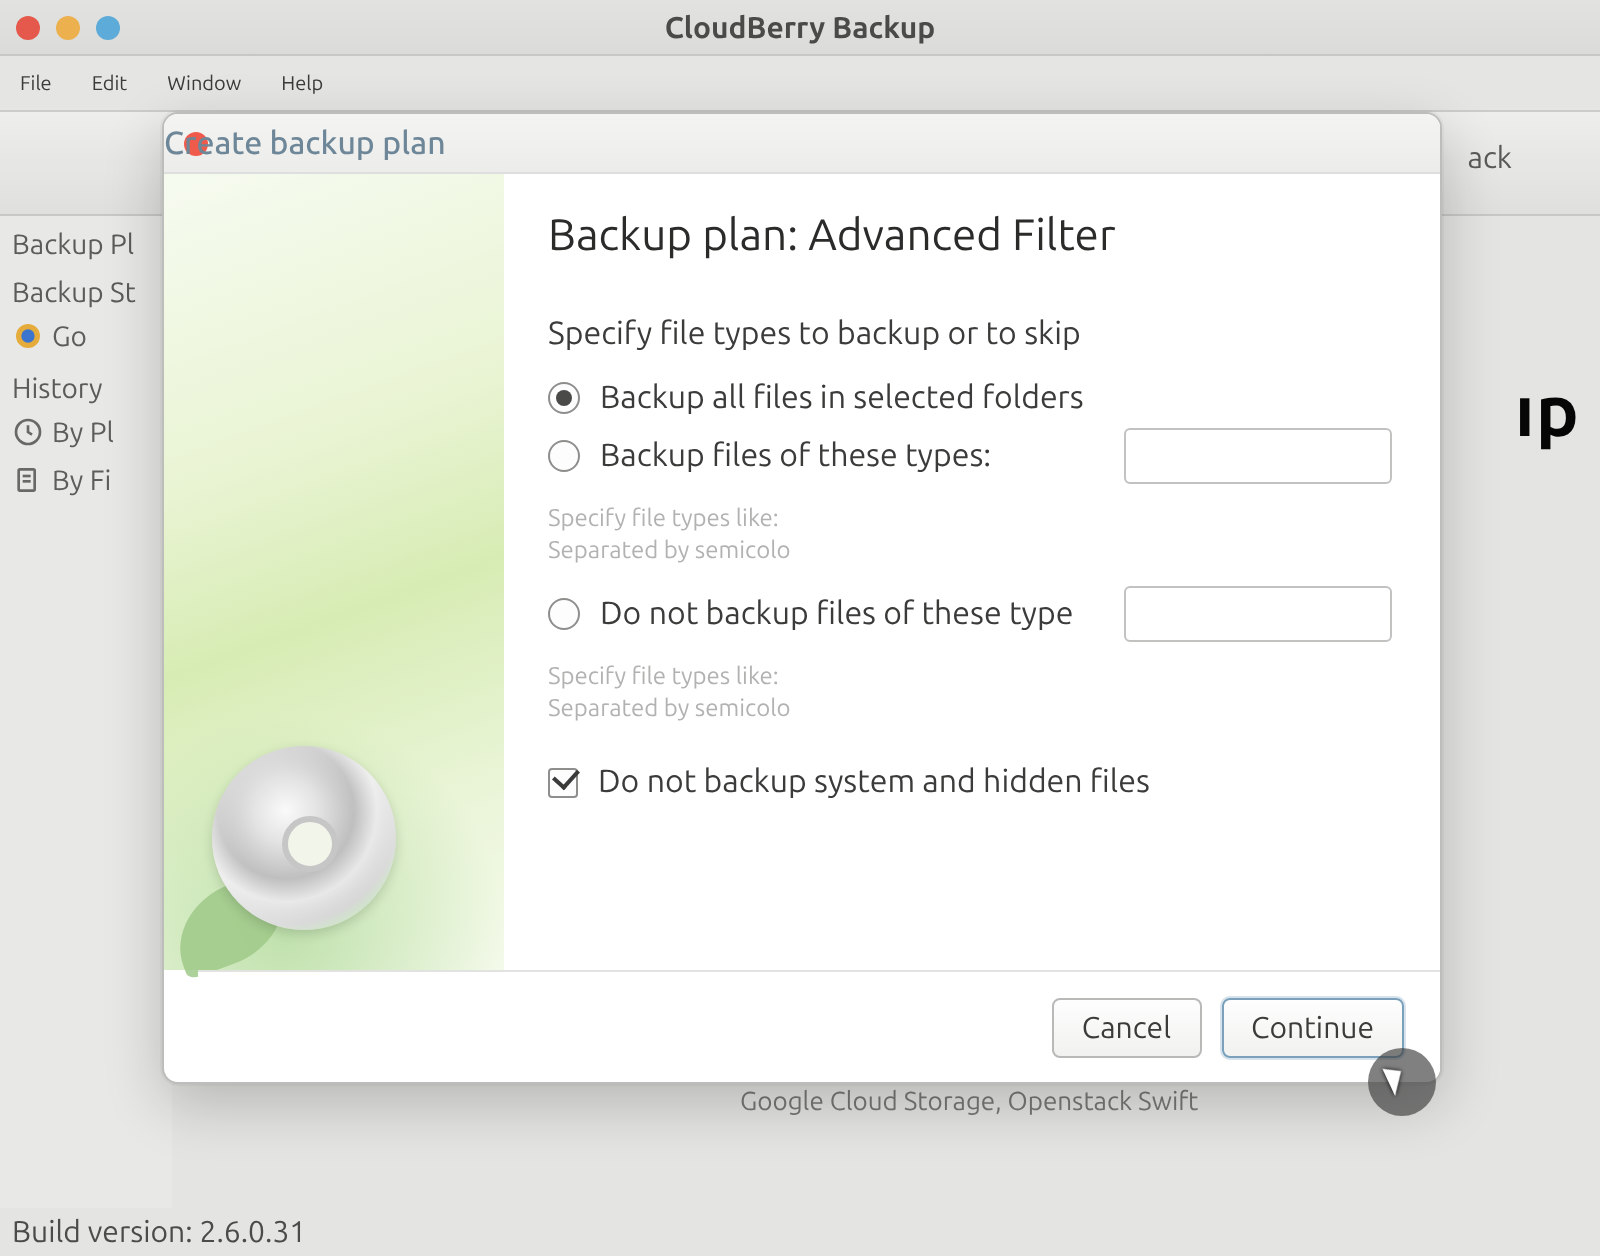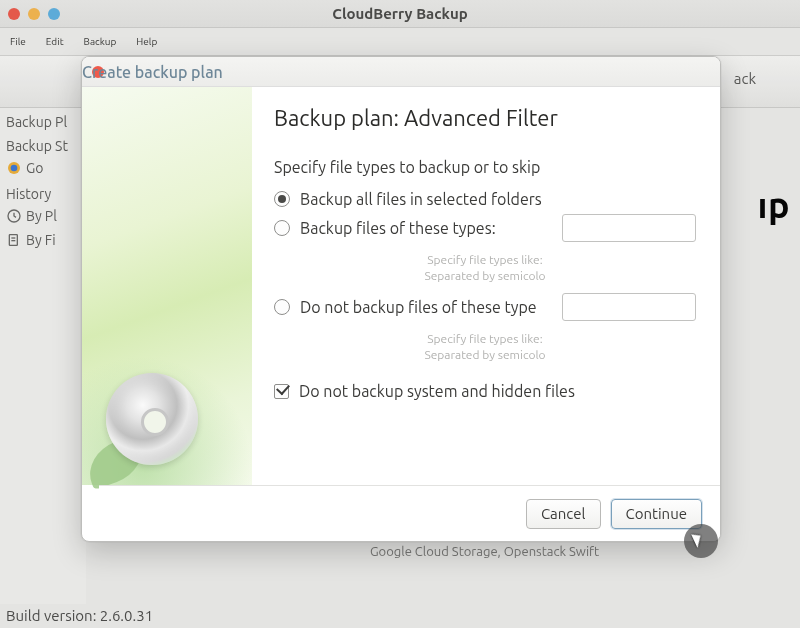--- a/index.html
+++ b/index.html
@@ -55,21 +55,21 @@
 .dlg-sub { font-size:16px; color:#3b3b39; margin-bottom:14px; }
 
 .radio-row { display:flex; align-items:center; gap:10px; margin:1px 0 10px; }
 .radio { width:16px; height:16px; border:1px solid #8e8e8c; border-radius:50%; position:relative; flex:0 0 16px; background:#fdfdfd; }
 .radio.checked::after { content:""; position:absolute; left:3px; top:3px; width:8px; height:8px; background:#4a4a48; border-radius:50%; }
 .radio-label { font-size:16px; color:#3b3b39; }
 
 .input-row { display:flex; align-items:center; gap:10px; margin-top:-4px; }
 .textin { width:134px; height:28px; border:1px solid #c2c2c0; border-radius:3px; background:#fff; margin-left:auto; padding:2px 6px; font-size:14px; }
 
-.hint { font-size:12px; color:#b2b2b0; text-align:center; margin:6px 0 14px 0; line-height:1.3; }
+.hint { font-size:12px; color:#b2b2b0; text-align:left; margin:6px 0 14px 0; line-height:1.3; }
 
 .check-row { display:flex; align-items:center; gap:10px; margin-top:20px; }
 .checkbox { width:15px; height:15px; border:1px solid #8e8e8c; border-radius:2px; background:#fdfdfd; position:relative; flex:0 0 15px; }
 .checkbox.checked::after { content:""; position:absolute; left:2px; top:-1px; width:10px; height:6px; border-left:2px solid #3b3b39; border-bottom:2px solid #3b3b39; transform:rotate(-48deg); }
 
 .dlg-footer { position:absolute; left:0; right:0; bottom:0; height:56px; background:#fff; border-top:1px solid #e2e2e0; display:flex; align-items:center; justify-content:flex-end; gap:10px; padding:0 18px;margin-left:17px; }
 .btn { height:30px; padding:0 14px; border:1px solid #b9b9b7; border-radius:4px; background:linear-gradient(#fefefe,#f1f1ef); font-size:15px; color:#3b3b39; cursor:default; }
 .btn.primary { border-color:#7aa0bb; box-shadow:0 0 0 1px rgba(90,140,180,0.25); }
 
 .cursor { position:absolute; left:684px; top:524px; width:34px; height:34px; border-radius:50%; background:rgba(60,60,60,0.65); pointer-events:none; }
@@ -83,21 +83,21 @@
     <div class="dot red"></div>
     <div class="dot yellow"></div>
     <div class="dot blue"></div>
   </div>
   <div class="titlebar-title">CloudBerry Backup</div>
 </div>
 
 <div class="menubar">
   <span>File</span>
   <span>Edit</span>
-  <span>Backup</span>
+  <span>Window</span>
   <span>Help</span>
 </div>
 
 <div class="main-bg"></div>
 <div class="toolbar-fake">
   <span class="toolbar-back">ack</span>
 </div>
 
 <div class="sidebar">
   <div class="sec">Backup Pl</div>

